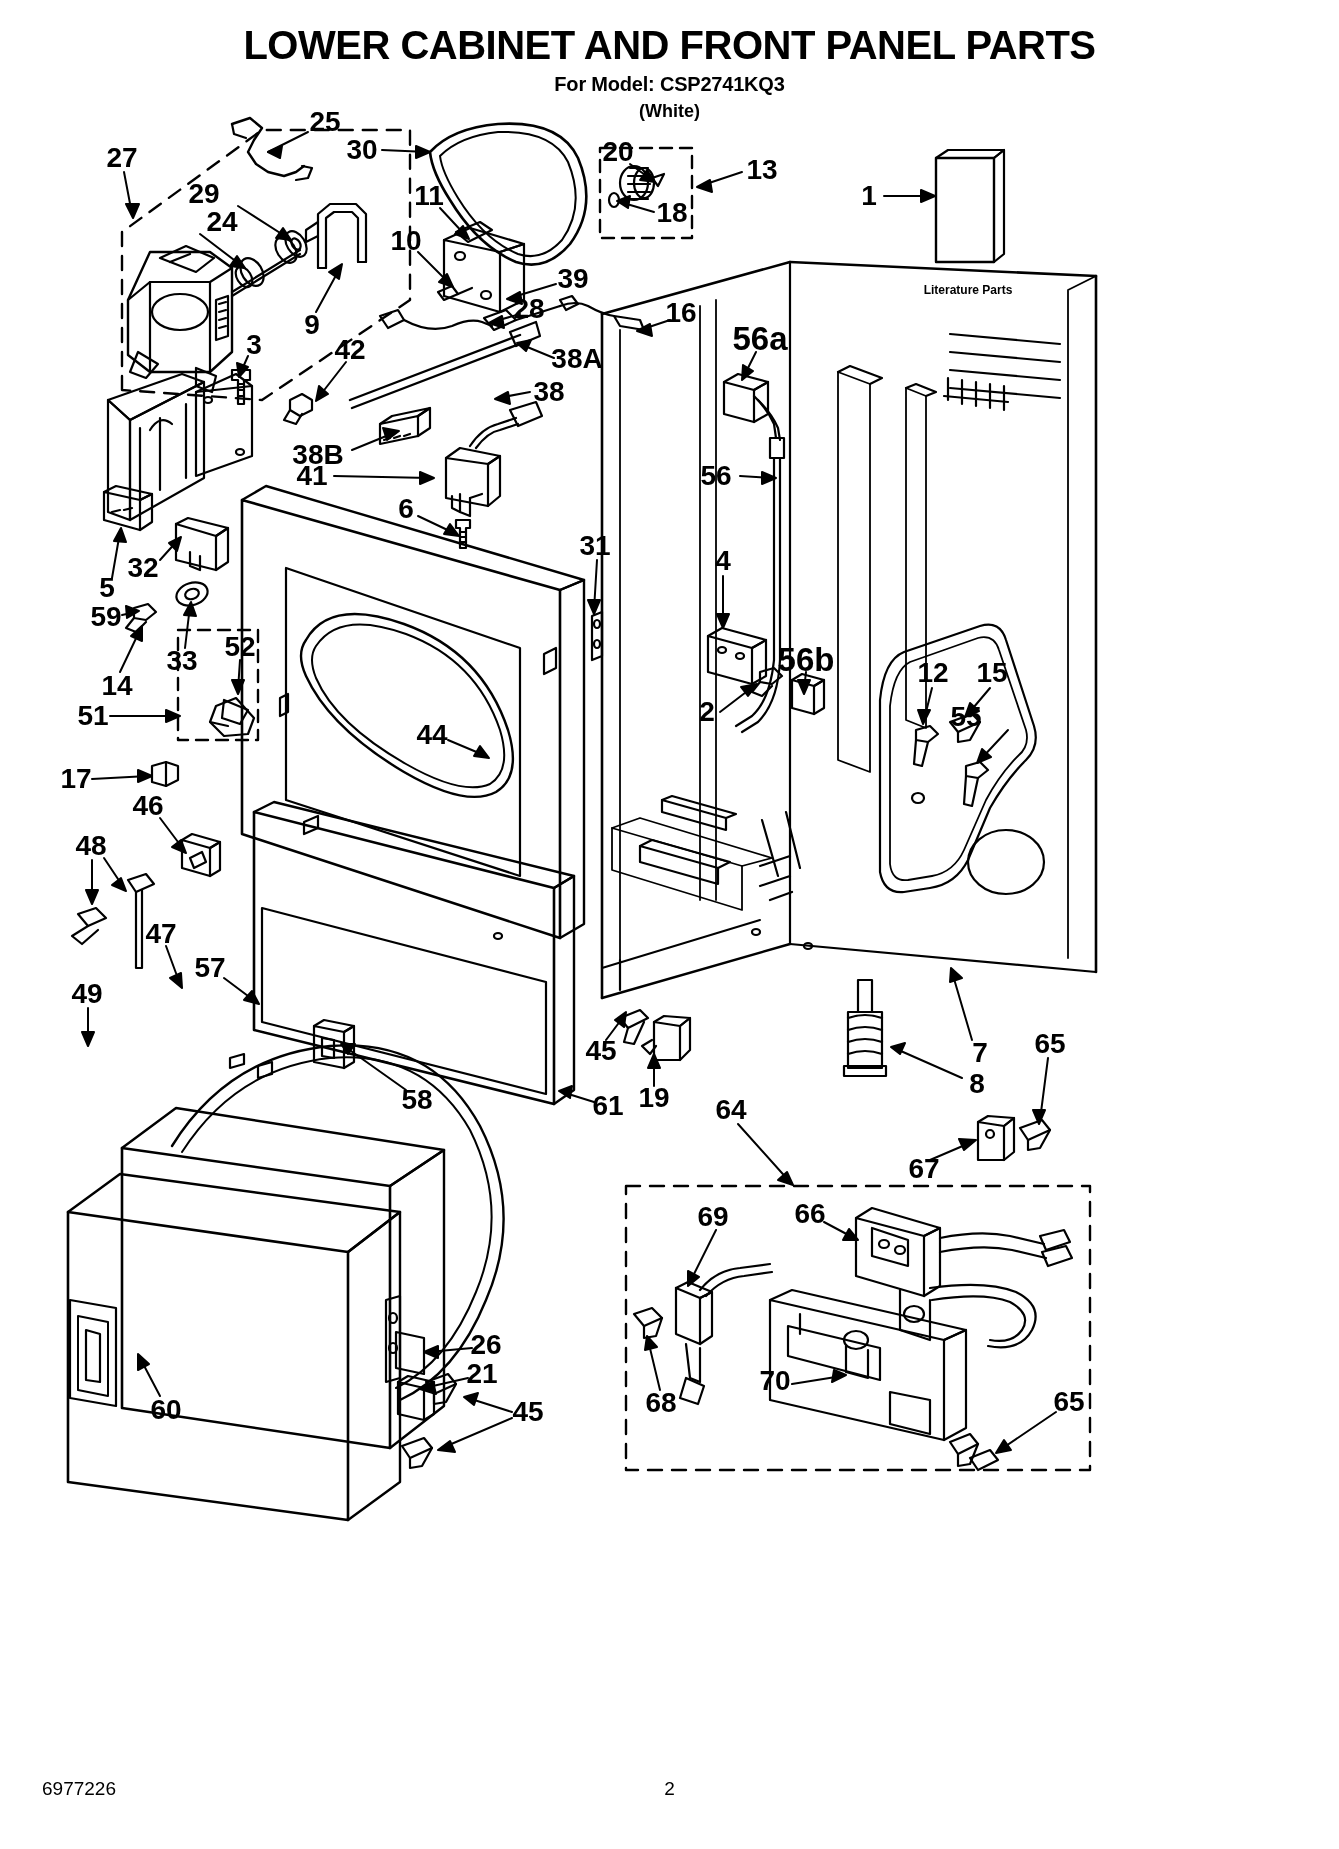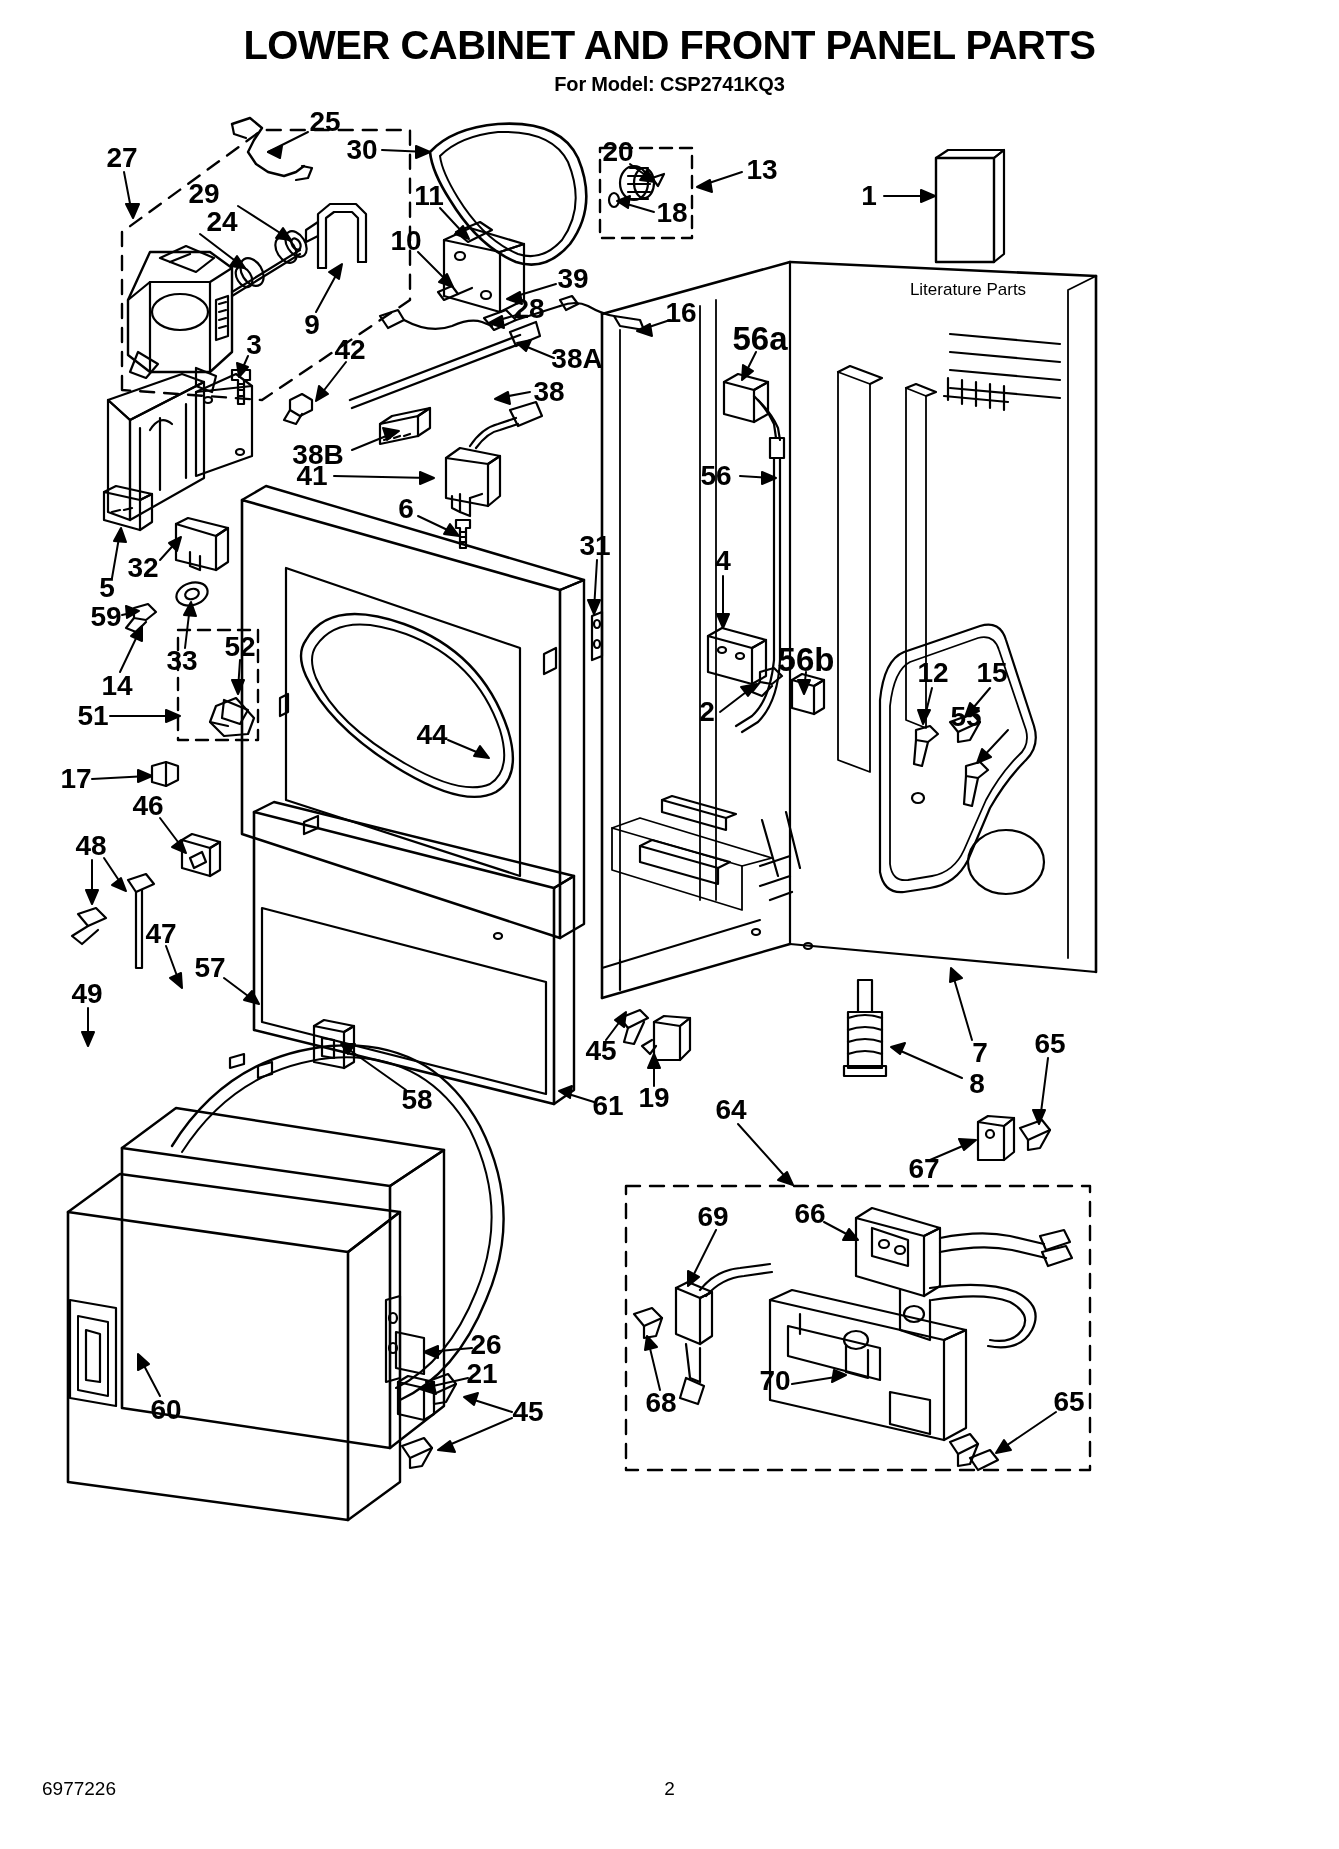--- a/index.html
+++ b/index.html
@@ -89,34 +89,35 @@
     color: #000;
     white-space: nowrap;
     transform: translate(-50%, -50%);
   }
   .callout.small {
     font-size: 33px;
   }
   .section-label {
     position: absolute;
     font-family: "Liberation Sans", sans-serif;
-    font-weight: normal;
-    font-size: 17px;
+    font-weight: bold;
+    font-size: 12px;
     white-space: nowrap;
     transform: translate(-50%, -50%);
   }
 </style>
 </head>
 <body>
 
 <div id="page">
 
   <div id="header">
     <h1 id="doc-title">LOWER CABINET AND FRONT PANEL PARTS</h1>
     <div id="doc-subtitle">For Model: CSP2741KQ3</div>
+    <div id="doc-color">(White)</div>
   </div>
 
   <div id="diagram">
     <svg width="1339" height="1849" viewBox="0 0 1339 1849" xmlns="http://www.w3.org/2000/svg" fill="none" stroke="#000" stroke-width="2.2" stroke-linejoin="round" stroke-linecap="round">
 
       <g>
         <path d="M122 390 L122 232 L262 130 L410 130 L410 300 L262 400 Z" stroke-dasharray="14 10" stroke-width="2.4"></path>
 
         <path d="M128 300 L128 355 L150 372 L210 372 L232 352 L232 268 L210 252 L150 252 Z" stroke-width="2.4"></path>
         <path d="M128 300 L150 282 L210 282 L232 268"></path>

